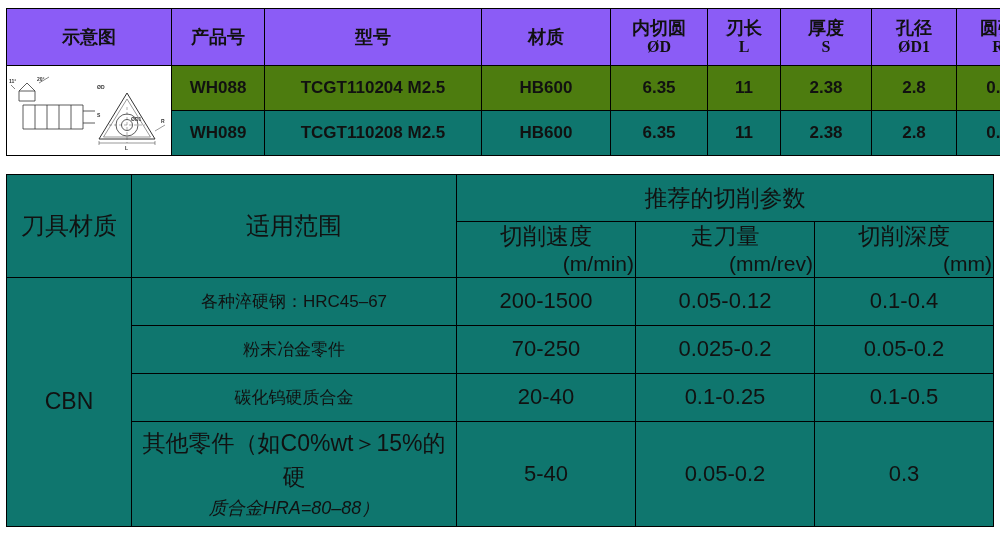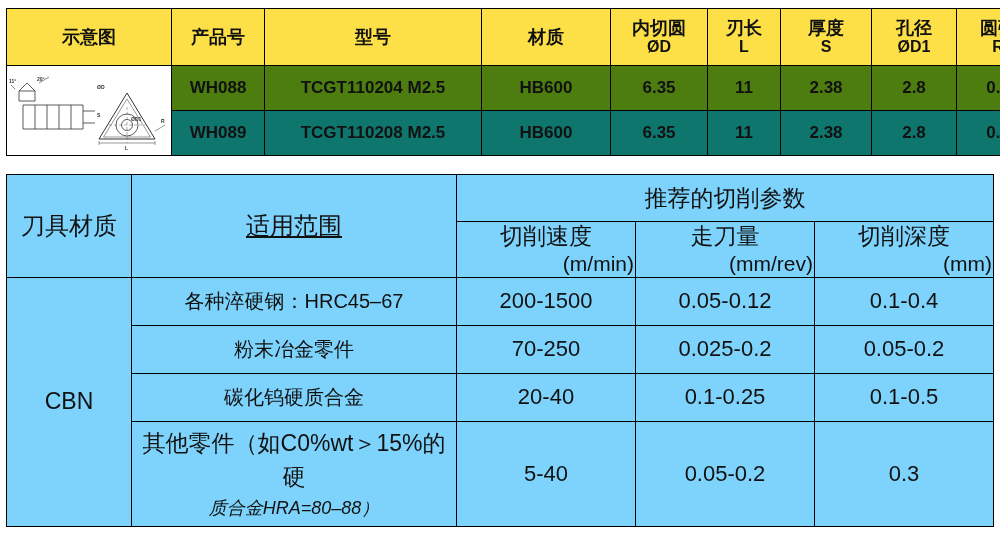--- a/index.html
+++ b/index.html
@@ -30,25 +30,26 @@
     table-layout: fixed;
   }
   table.spec th, table.spec td {
     border: 1px solid #000;
     text-align: center;
     vertical-align: middle;
     font-size: 17px;
     padding: 2px 2px;
   }
   table.spec thead th {
-    background: #fde047;
+    background: #8b5cf6;
     font-weight: bold;
     height: 52px;
     line-height: 1.12;
     font-size: 18px;
+    font-family: Liberation Serif, serif;
   }
   table.spec thead th .sub {
     display: block;
     font-size: 16px;
     font-weight: bold;
   }
   table.spec tbody tr.odd td {
     background: #4d7c0f;
   }
   table.spec tbody tr.even td {
@@ -91,27 +92,27 @@
     border-collapse: collapse;
     width: 988px;
     margin: 18px auto 0 auto;
     table-layout: fixed;
     background: #eeeae6;
   }
   table.params th, table.params td {
     border: 1px solid #000;
     text-align: center;
     vertical-align: middle;
-    background: #7dd3fc;
+    background: #0f766e;
   }
   table.params th {
     font-weight: normal;
   }
   .p-mat   { width: 122px; }
-  .p-range { width: 322px; text-decoration: underline; }
+  .p-range { width: 322px; }
   .p-speed { width: 182px; }
   .p-feed  { width: 200px; }
   .p-depth { width: 162px; }
 
   .hdr-big {
     font-size: 23px;
     height: 44px;
   }
   .hdr-tall {
     font-size: 24px;
@@ -124,21 +125,21 @@
   }
   .hdr-two .unit {
     display: block;
     font-size: 21px;
     text-align: right;
   }
   td.matcell {
     font-size: 23px;
   }
   td.rangecell {
-    font-size: 20px;
+    font-size: 17px;
     height: 45px;
   }
   td.valcell {
     font-size: 22px;
   }
   td.rangecell.multi {
     font-size: 23px;
     line-height: 1.5;
     height: 88px;
     padding: 4px 8px;

